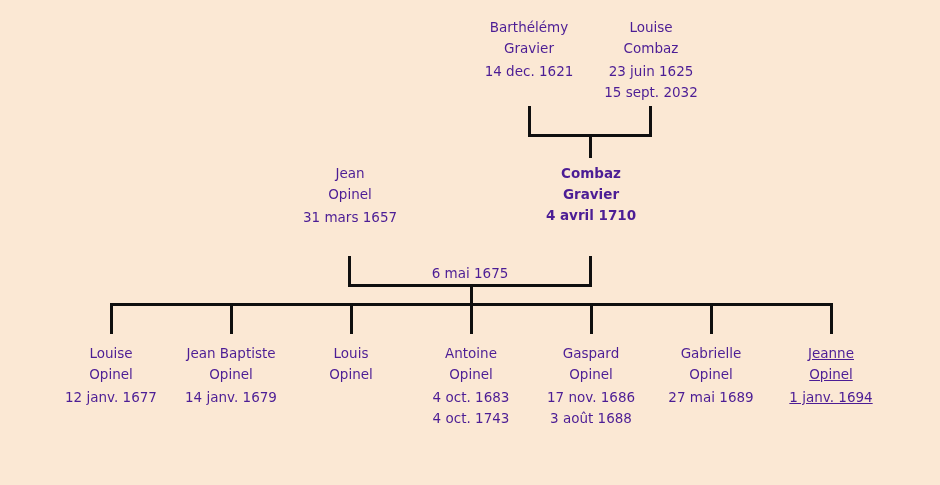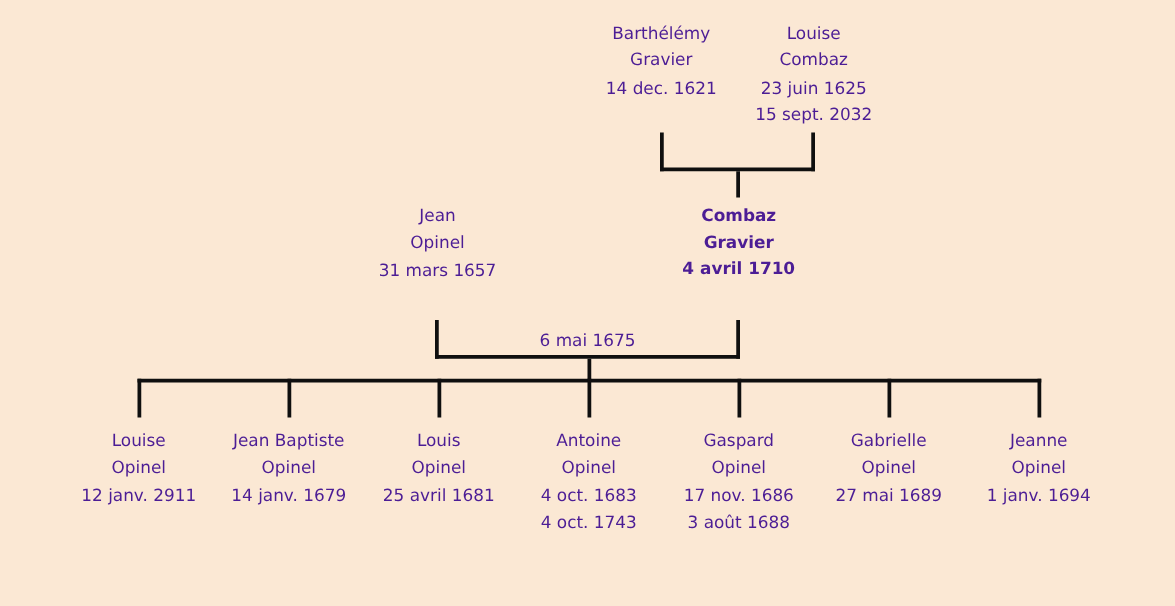--- a/index.html
+++ b/index.html
@@ -93,33 +93,32 @@
   <div class="vline" style="left:230px; top:303px; height:31px;"></div>
   <div class="vline" style="left:350px; top:303px; height:31px;"></div>
   <div class="vline" style="left:470px; top:303px; height:31px;"></div>
   <div class="vline" style="left:590px; top:303px; height:31px;"></div>
   <div class="vline" style="left:710px; top:303px; height:31px;"></div>
   <div class="vline" style="left:830px; top:303px; height:31px;"></div>
 
   <div class="person" style="left:111px; top:343px;">
     <div>Louise</div>
     <div>Opinel</div>
-    <div class="dates">12 janv. 2911</div>
+    <div class="dates">12 janv. 1677</div>
   </div>
 
   <div class="person" style="left:231px; top:343px;">
     <div>Jean Baptiste</div>
     <div>Opinel</div>
     <div class="dates">14 janv. 1679</div>
   </div>
 
   <div class="person" style="left:351px; top:343px;">
     <div>Louis</div>
     <div>Opinel</div>
-    <div class="dates">25 avril 1681</div>
   </div>
 
   <div class="person" style="left:471px; top:343px;">
     <div>Antoine</div>
     <div>Opinel</div>
     <div class="dates">4 oct. 1683</div>
     <div>4 oct. 1743</div>
   </div>
 
   <div class="person" style="left:591px; top:343px;">
@@ -128,19 +127,19 @@
     <div class="dates">17 nov. 1686</div>
     <div>3 août 1688</div>
   </div>
 
   <div class="person" style="left:711px; top:343px;">
     <div>Gabrielle</div>
     <div>Opinel</div>
     <div class="dates">27 mai 1689</div>
   </div>
 
-  <div class="person" style="left:831px; top:343px;">
+  <div class="person" style="left:831px; top:343px;text-decoration:underline;">
     <div>Jeanne</div>
     <div>Opinel</div>
     <div class="dates">1 janv. 1694</div>
   </div>
 
 </div>
 
 </body></html>

